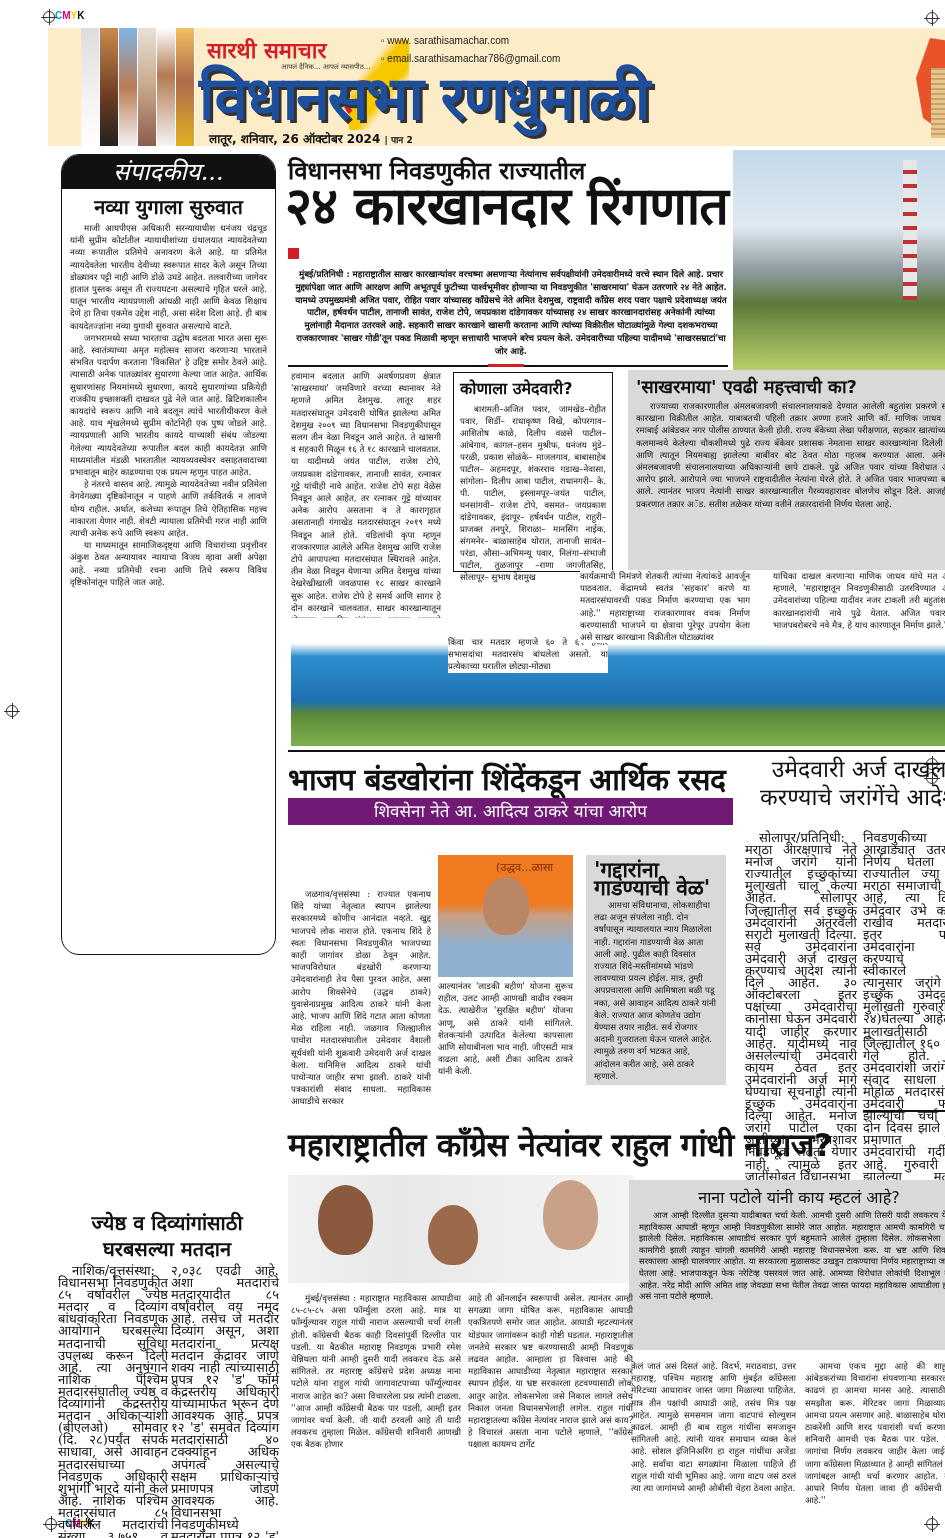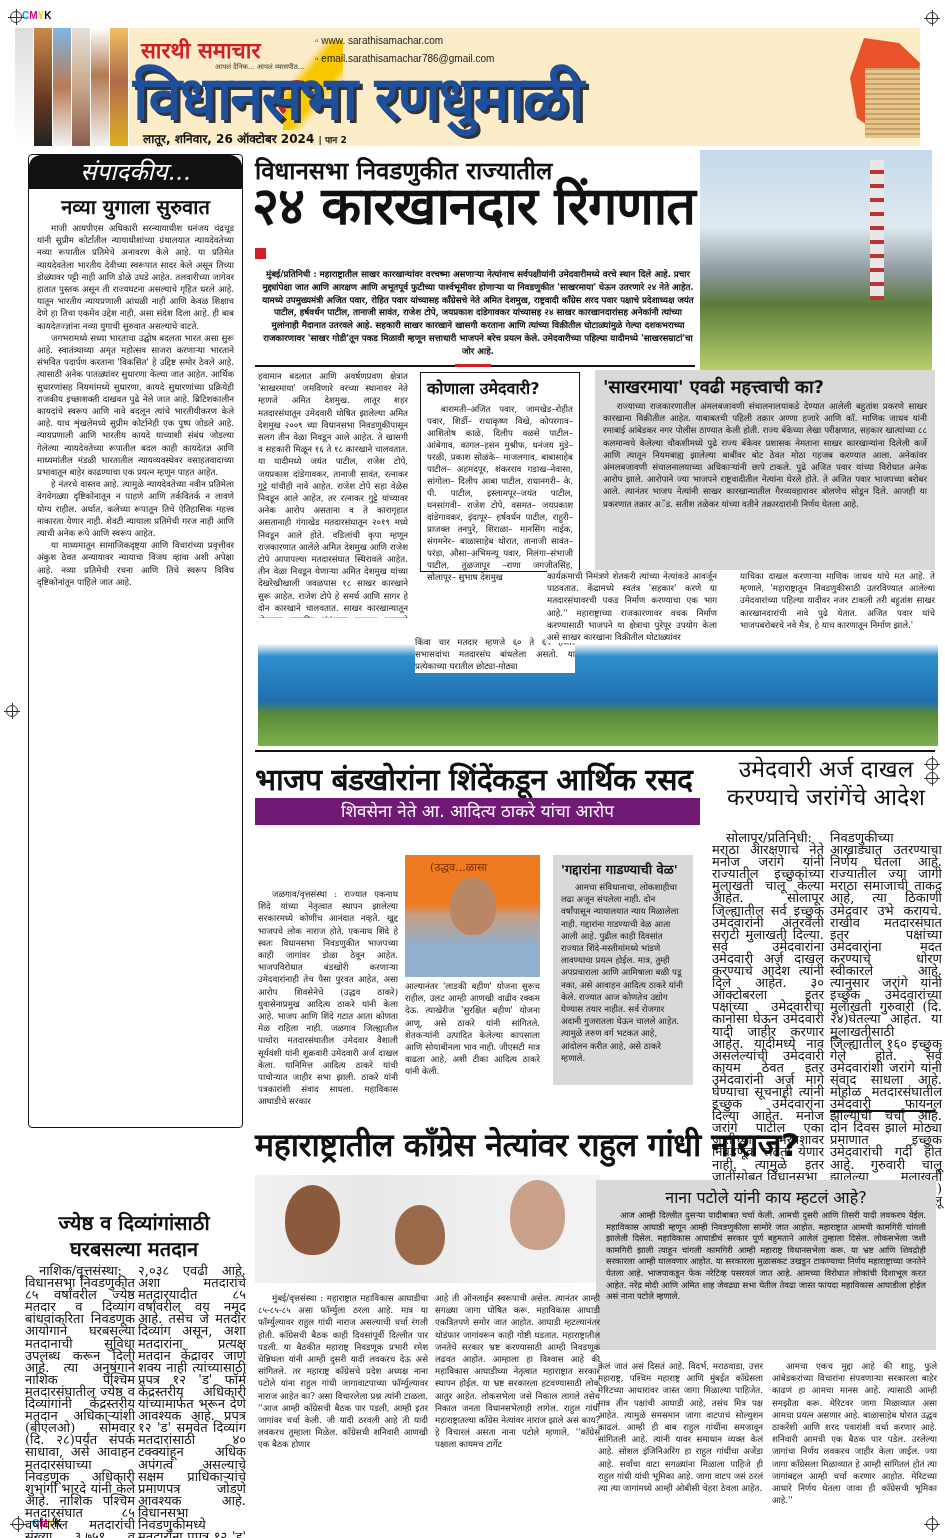--- a/index.html
+++ b/index.html
@@ -1,17 +1,17 @@
 <!DOCTYPE html>
 <html><head>
 <meta charset="utf-8">
 <style>
   * { box-sizing: border-box; margin: 0; padding: 0; }
   body { width: 945px; height: 1538px; background: #fff; font-family: "DejaVu Serif", serif; color: #111; position: relative; overflow: hidden; }
-  .abs { position: absolute; }
+  .abs { position: absolute; margin-left: 33px; }
   .cmyk { font-family: "Liberation Sans", sans-serif; font-size: 10px; font-weight: bold; }
   .cmyk .c { color: #00a0e0; } .cmyk .m { color: #e0007a; } .cmyk .y { color: #f0d000; } .cmyk .k { color: #000; }
   .reg { width: 12px; height: 12px; border: 1px solid #333; border-radius: 50%; position: absolute; }
   .reg::before { content: ""; position: absolute; left: 5px; top: -3px; width: 1px; height: 16px; background: #333; }
   .reg::after { content: ""; position: absolute; top: 5px; left: -3px; height: 1px; width: 16px; background: #333; }
 
   
   .masthead { left: 15px; top: 28px; width: 905px; height: 118px; background: #fcecc8; }
   .portraits { left: 0; top: 0; width: 114px; height: 118px; display: flex; }
   .portrait { flex: 1; height: 118px; border-right: 1px solid #fff; }
@@ -19,21 +19,21 @@
   .tagline { left: 200px; top: 34px; font-size: 7px; color: #333; }
   .bigtitle { left: 118px; top: 40px; font-size: 60px; font-weight: 900; color: #1e4f9c; font-family: "DejaVu Sans", sans-serif; letter-spacing: -2px; text-shadow: 3px 3px 0 #333; line-height: 1; }
   .dateline { left: 128px; top: 102px; font-size: 12px; font-weight: bold; font-family: "DejaVu Sans", sans-serif; }
   .contact { left: 300px; top: 4px; font-family: "Liberation Sans", sans-serif; font-size: 10px; color: #222; line-height: 18px; }
   .swoosh { left: 268px; top: 12px; width: 60px; height: 90px; background: linear-gradient(130deg, transparent 30%, #f7c700 40%, #f7c700 60%, transparent 70%); }
   .arc { left: 262px; top: 52px; width: 40px; height: 40px; border: 5px solid #d21f26; border-radius: 50%; border-right-color: transparent; border-bottom-color: transparent; }
   .map { left: 835px; top: 10px; width: 70px; height: 100px; background: #e8532a; clip-path: polygon(20% 0,70% 5%,100% 25%,95% 60%,85% 100%,40% 95%,10% 80%,0 40%); }
   .building { left: 850px; top: 40px; width: 55px; height: 70px; background: repeating-linear-gradient(0deg,#e7c58f 0 3px,#c9a266 3px 5px); }
 
   
-  .editorial { left: 28px; top: 154px; width: 215px; height: 974px; border: 1.5px solid #111; border-radius: 4px; overflow: hidden; }
+  .editorial { left: 28px; top: 154px; width: 215px; height: 801px; border: 1.5px solid #111; border-radius: 18px; overflow: hidden; }
   .edhead { background: #111; color: #fff; text-align: center; font-size: 24px; font-style: italic; height: 34px; line-height: 34px; border-radius: 12px 12px 0 0; }
   .edtitle { text-align: center; font-size: 20px; font-weight: bold; margin: 4px 0 2px; font-family: "DejaVu Sans", sans-serif; }
   .body { font-size: 8.6px; line-height: 12.2px; text-align: justify; }
   .editorial .body { padding: 0 8px; }
   .body p { text-indent: 14px; }
 
   
   .kick { left: 255px; top: 153px; font-size: 24px; font-weight: bold; font-family: "DejaVu Sans", sans-serif; }
   .huge { left: 252px; top: 180px; font-size: 52px; font-weight: 900; font-family: "DejaVu Sans", sans-serif; line-height: 1; letter-spacing: -1px; }
   .deck { left: 255px; top: 240px; font-size: 20px; font-family: "DejaVu Sans", sans-serif; }
@@ -55,21 +55,21 @@
   .c3a { left: 547px; top: 570px; width: 170px; }
   .c3b { left: 740px; top: 570px; width: 195px; }
 
   
   .h2 { left: 255px; top: 758px; font-size: 30px; font-weight: bold; font-family: "DejaVu Sans", sans-serif; letter-spacing: -0.5px; }
   .sub2 { left: 255px; top: 798px; width: 445px; height: 27px; background: #701a75; color: #fff; font-size: 17px; text-align: center; line-height: 27px; font-family: "DejaVu Sans", sans-serif; }
   .s2c1 { left: 258px; top: 888px; width: 140px; }
   .aditya { left: 405px; top: 855px; width: 135px; height: 122px; background: linear-gradient(180deg, #f07a20 0%, #f07a20 40%, #c79f86 50%, #8fb0cf 75%, #8fb0cf 100%); }
   .s2c2 { left: 405px; top: 980px; width: 135px; }
   .gbox { left: 553px; top: 855px; width: 140px; height: 230px; background: #d9d9d9; padding: 6px 8px; }
-  .gbox h3 { font-size: 13px; font-family: "DejaVu Sans", sans-serif; font-weight: bold; line-height: 18px; margin-bottom: 2px; }
+  .gbox h3 { font-size: 21px; font-family: "DejaVu Sans", sans-serif; font-weight: bold; line-height: 18px; margin-bottom: 2px; }
 
   .h3r { left: 712px; top: 755px; width: 228px; text-align: center; font-size: 23px; font-family: "DejaVu Sans", sans-serif; line-height: 28px; }
   .jc1 { left: 712px; top: 832px; width: 112px; }
   .jc2 { left: 830px; top: 832px; width: 112px; }
 
   
   .h4 { left: 255px; top: 1122px; font-size: 32px; font-weight: bold; font-family: "DejaVu Sans", sans-serif; letter-spacing: -0.5px; }
   .congress-photo { left: 255px; top: 1175px; width: 345px; height: 108px; background: linear-gradient(90deg,#f1f1f1 0%, #e8e8e8 33%, #efefef 66%, #f3f3f3 100%); }
   .face { position: absolute; border-radius: 50% 50% 45% 45%; background: #8b5a3c; }
   .nbox { left: 596px; top: 1180px; width: 340px; height: 170px; background: #d9d9d9; padding: 6px 10px; }

